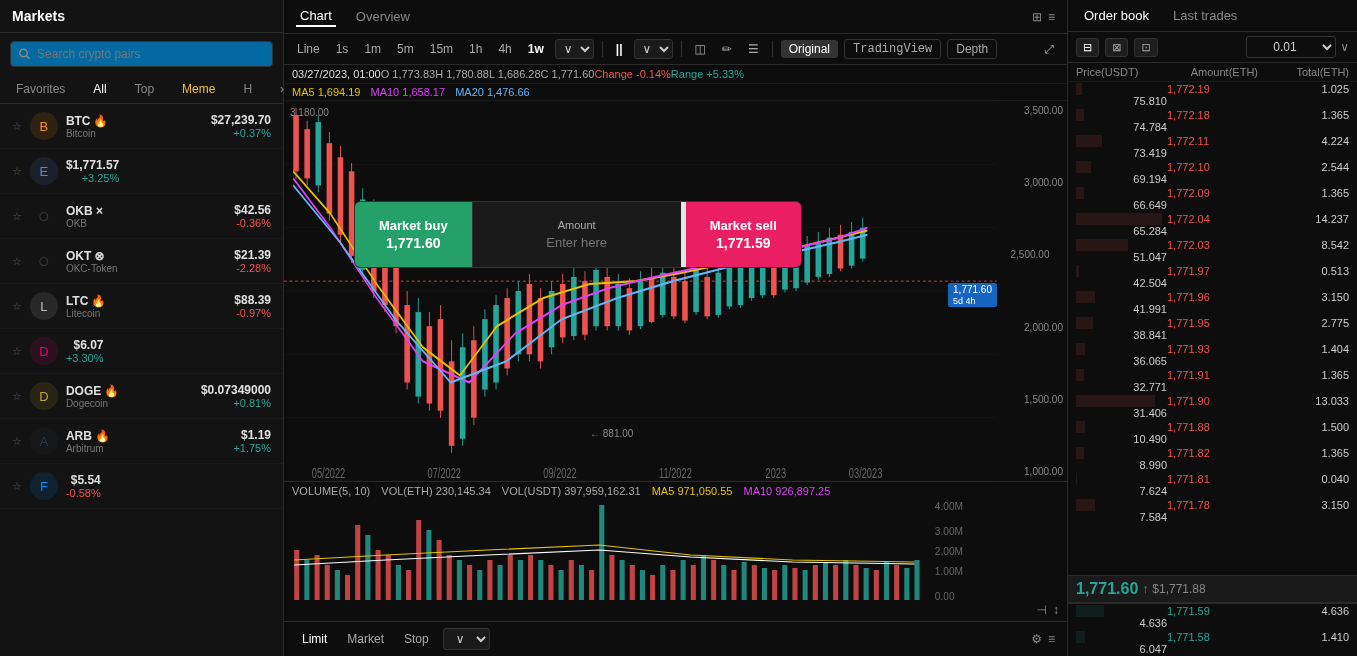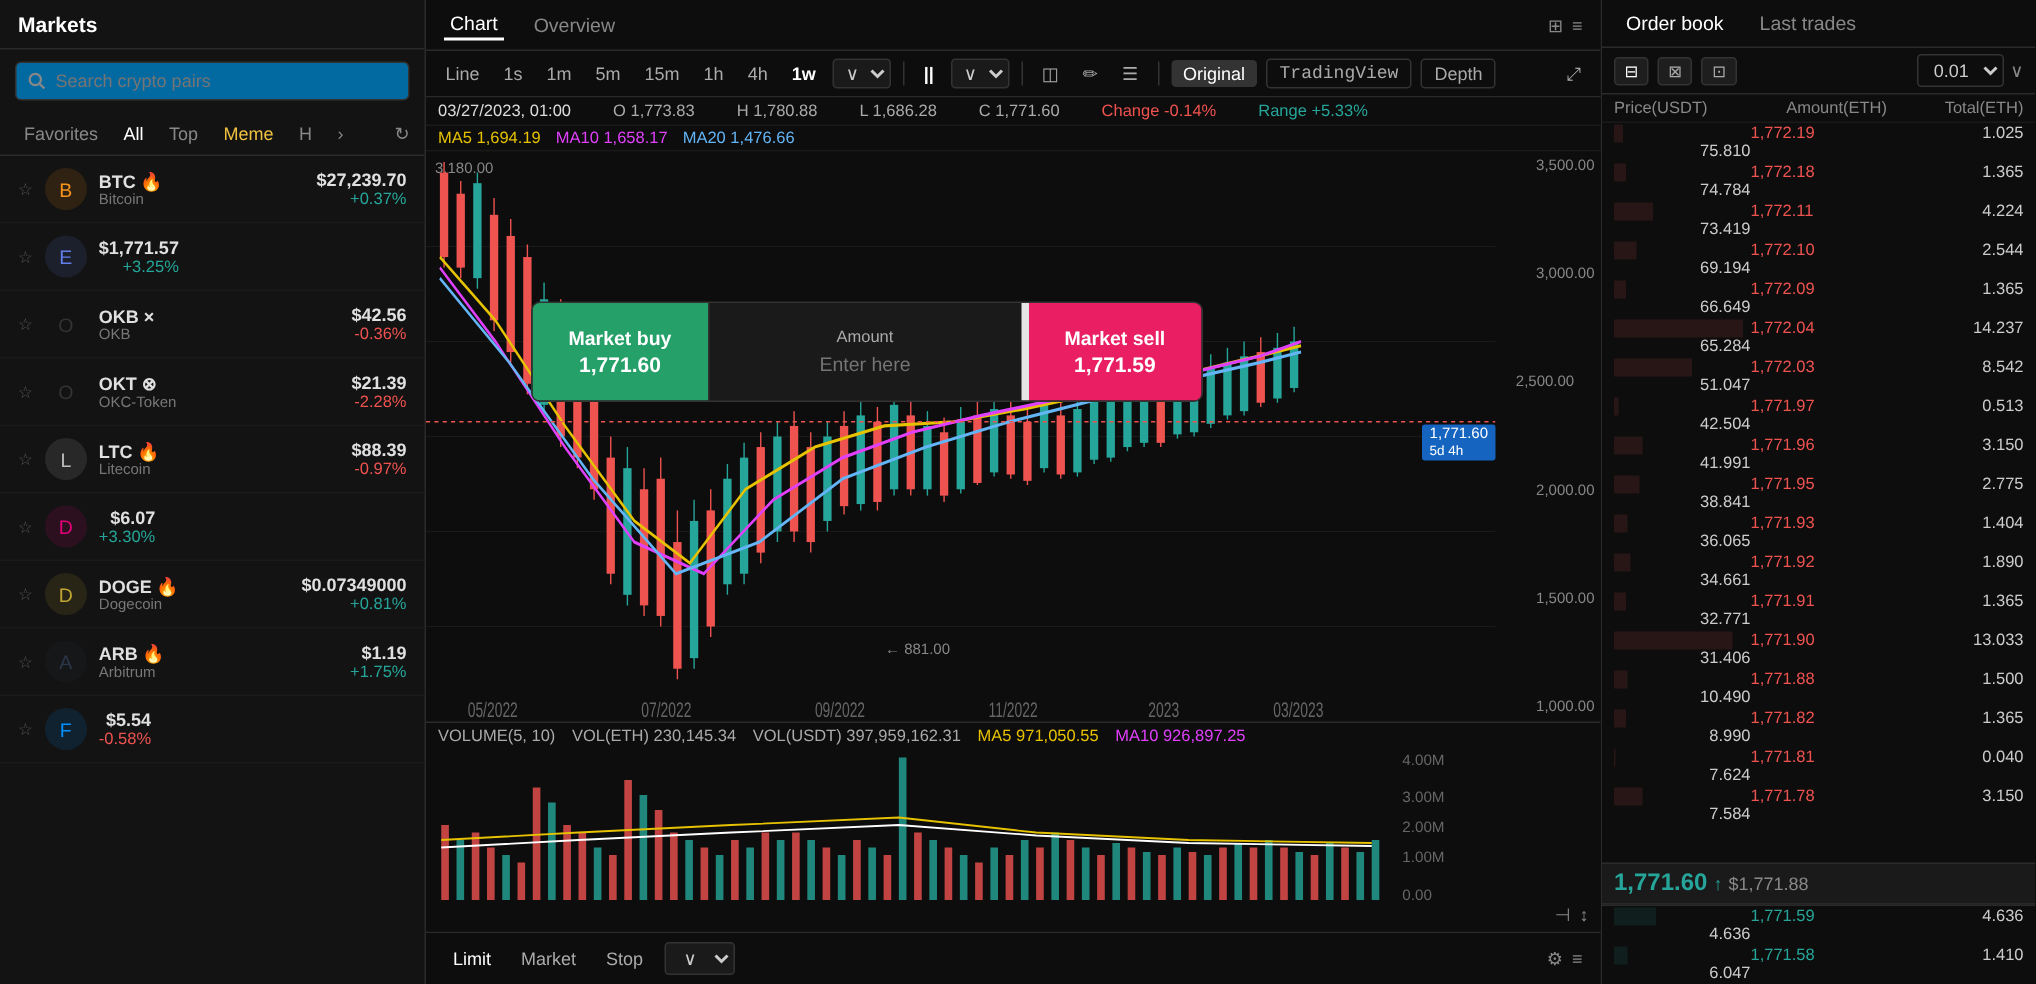--- a/index.html
+++ b/index.html
@@ -3,21 +3,21 @@
   <meta charset="utf-8">
   <style>
     * { margin: 0; padding: 0; box-sizing: border-box; }
     body { background: #0d0d0d; color: #e0e0e0; font-family: 'Arial', sans-serif; font-size: 12px; width: 1357px; height: 656px; overflow: hidden; display: flex; }
 
     
     .left-panel { width: 284px; background: #131313; border-right: 1px solid #2a2a2a; display: flex; flex-direction: column; flex-shrink: 0; }
     .left-header { padding: 8px 12px; font-size: 14px; font-weight: bold; color: #fff; border-bottom: 1px solid #2a2a2a; }
     .search-bar { margin: 8px 10px; background: #0369a1; border: 1px solid #333; border-radius: 4px; display: flex; align-items: center; padding: 5px 8px; gap: 6px; }
     .search-bar input { background: transparent; border: none; outline: none; color: #ccc; font-size: 12px; width: 100%; }
-    .filter-tabs { display: flex; align-items: center; padding: 4px 10px; gap: 5px; border-bottom: 1px solid #2a2a2a; }
+    .filter-tabs { display: flex; align-items: center; padding: 4px 10px; gap: 16px; border-bottom: 1px solid #2a2a2a; }
     .filter-tab { color: #888; cursor: pointer; padding: 3px 6px; font-size: 12px; }
     .filter-tab.active { color: #fff; }
     .filter-tab.highlight { color: #f0c040; }
     .refresh-icon { margin-left: auto; color: #888; cursor: pointer; }
     .coin-list { flex: 1; overflow-y: auto; }
     .coin-list::-webkit-scrollbar { width: 4px; }
     .coin-list::-webkit-scrollbar-thumb { background: #333; }
     .coin-item { display: flex; align-items: center; padding: 8px 12px; border-bottom: 1px solid #1a1a1a; cursor: pointer; }
     .coin-item .star { color: #555; margin-right: 8px; font-size: 11px; }
     .coin-icon { width: 28px; height: 28px; border-radius: 50%; display: flex; align-items: center; justify-content: center; font-size: 13px; margin-right: 8px; flex-shrink: 0; }
@@ -37,21 +37,21 @@
     .chart-tab.active { color: #fff; border-bottom: 2px solid #fff; }
     .chart-controls { display: flex; align-items: center; gap: 6px; padding: 5px 8px; border-bottom: 1px solid #2a2a2a; flex-wrap: wrap; }
     .ctrl-btn { background: transparent; border: none; color: #aaa; cursor: pointer; padding: 2px 5px; font-size: 12px; border-radius: 3px; }
     .ctrl-btn.active { color: #fff; font-weight: bold; }
     .ctrl-select { background: #1a1a1a; border: 1px solid #333; color: #ccc; border-radius: 3px; padding: 1px 4px; font-size: 12px; cursor: pointer; }
     .separator { width: 1px; height: 16px; background: #333; margin: 0 2px; }
     .original-btn { background: #333; color: #fff; border: none; border-radius: 3px; padding: 2px 8px; cursor: pointer; font-size: 12px; }
     .trading-btn { background: transparent; border: 1px solid #333; color: #aaa; border-radius: 3px; padding: 2px 8px; cursor: pointer; font-size: 12px; font-family: Liberation Mono, monospace; }
     .depth-btn { background: transparent; border: 1px solid #333; color: #aaa; border-radius: 3px; padding: 2px 8px; cursor: pointer; font-size: 12px; }
 
-    .chart-info-bar { display: flex; align-items: flex-end; gap: 28px; padding: 3px 8px; font-size: 11px; color: #aaa; background: #0d0d0d; border-bottom: 1px solid #1a1a1a; flex-wrap: wrap; }
+    .chart-info-bar { display: flex; align-items: flex-end; gap: 0; padding: 3px 8px; font-size: 11px; color: #aaa; background: #0d0d0d; border-bottom: 1px solid #1a1a1a; flex-wrap: wrap; }
     .chart-info-bar .date { color: #ddd; }
     .chart-info-bar .change-neg { color: #ef5350; }
     .chart-info-bar .change-pos { color: #26a69a; }
     .ma-bar { display: flex; align-items: center; gap: 10px; padding: 2px 8px; font-size: 11px; border-bottom: 1px solid #1a1a1a; }
 
     .chart-area { flex: 1; position: relative; background: #0d0d0d; overflow: hidden; }
 
     
     .trade-popup { position: absolute; top: 120px; left: 80px; background: #1a1a1a; border: 1px solid #333; border-radius: 6px; display: flex; align-items: stretch; z-index: 10; overflow: hidden; }
     .buy-btn { background: #26a069; color: #fff; border: none; padding: 16px 24px; cursor: pointer; font-size: 13px; font-weight: bold; display: flex; flex-direction: column; align-items: center; gap: 2px; }
@@ -73,21 +73,21 @@
     .order-type-btn.active { color: #fff; }
     .order-dropdown { background: #1a1a1a; border: 1px solid #333; color: #ccc; border-radius: 3px; padding: 2px 8px; font-size: 12px; cursor: pointer; }
 
     
     .right-panel { width: 290px; background: #0d0d0d; border-left: 1px solid #2a2a2a; display: flex; flex-direction: column; flex-shrink: 0; }
     .right-header { display: flex; align-items: center; padding: 6px 12px; border-bottom: 1px solid #2a2a2a; gap: 16px; }
     .right-tab { color: #888; cursor: pointer; font-size: 13px; padding: 2px 4px; }
     .right-tab.active { color: #fff; }
     .right-controls { display: flex; align-items: center; gap: 6px; padding: 4px 8px; border-bottom: 1px solid #2a2a2a; }
     .right-ctrl-btn { background: #1e1e1e; border: 1px solid #333; color: #aaa; border-radius: 3px; padding: 2px 6px; cursor: pointer; font-size: 11px; }
-    .amount-selector { background: transparent; border: 1px solid #333; color: #ccc; border-radius: 3px; padding: 2px 6px; font-size: 12px; cursor: pointer; margin-left: auto; }
+    .amount-selector { background: transparent; border: 1px solid #333; color: #ccc; border-radius: 3px; padding: 2px 22px; font-size: 12px; cursor: pointer; margin-left: auto; }
     .order-table-header { display: grid; grid-template-columns: 1fr 1fr 1fr; padding: 3px 8px; color: #888; font-size: 11px; border-bottom: 1px solid #1a1a1a; }
     .order-book-list { flex: 1; overflow-y: auto; }
     .order-book-list::-webkit-scrollbar { width: 3px; }
     .order-book-list::-webkit-scrollbar-thumb { background: #333; }
     .order-row { display: grid; grid-template-columns: 1fr 1fr 1fr; padding: 1px 8px; font-size: 11px; position: relative; }
     .order-row .price-sell { color: #ef5350; }
     .order-row .price-buy { color: #26a69a; }
     .order-row .amount-val { text-align: right; color: #ccc; }
     .order-row .total-val { text-align: right; color: #ccc; }
     .bg-bar { position: absolute; right: 0; top: 0; height: 100%; background: rgba(239,83,80,0.12); z-index: 0; }
@@ -642,26 +642,20 @@
     <span class="amount-val">2.775</span>
     <span class="total-val">38.841</span>
   </div>
       <div class="order-row">
     <div class="bg-bar" style="width:9.36%;"></div>
     <span class="price-sell">1,771.93</span>
     <span class="amount-val">1.404</span>
     <span class="total-val">36.065</span>
   </div>
       <div class="order-row">
-    <div class="bg-bar" style="width:12.6%;"></div>
-    <span class="price-sell">1,771.92</span>
-    <span class="amount-val">1.890</span>
-    <span class="total-val">34.661</span>
-  </div>
-      <div class="order-row">
     <div class="bg-bar" style="width:9.1%;"></div>
     <span class="price-sell">1,771.91</span>
     <span class="amount-val">1.365</span>
     <span class="total-val">32.771</span>
   </div>
       <div class="order-row">
     <div class="bg-bar" style="width:86.88666666666667%;"></div>
     <span class="price-sell">1,771.90</span>
     <span class="amount-val">13.033</span>
     <span class="total-val">31.406</span>

